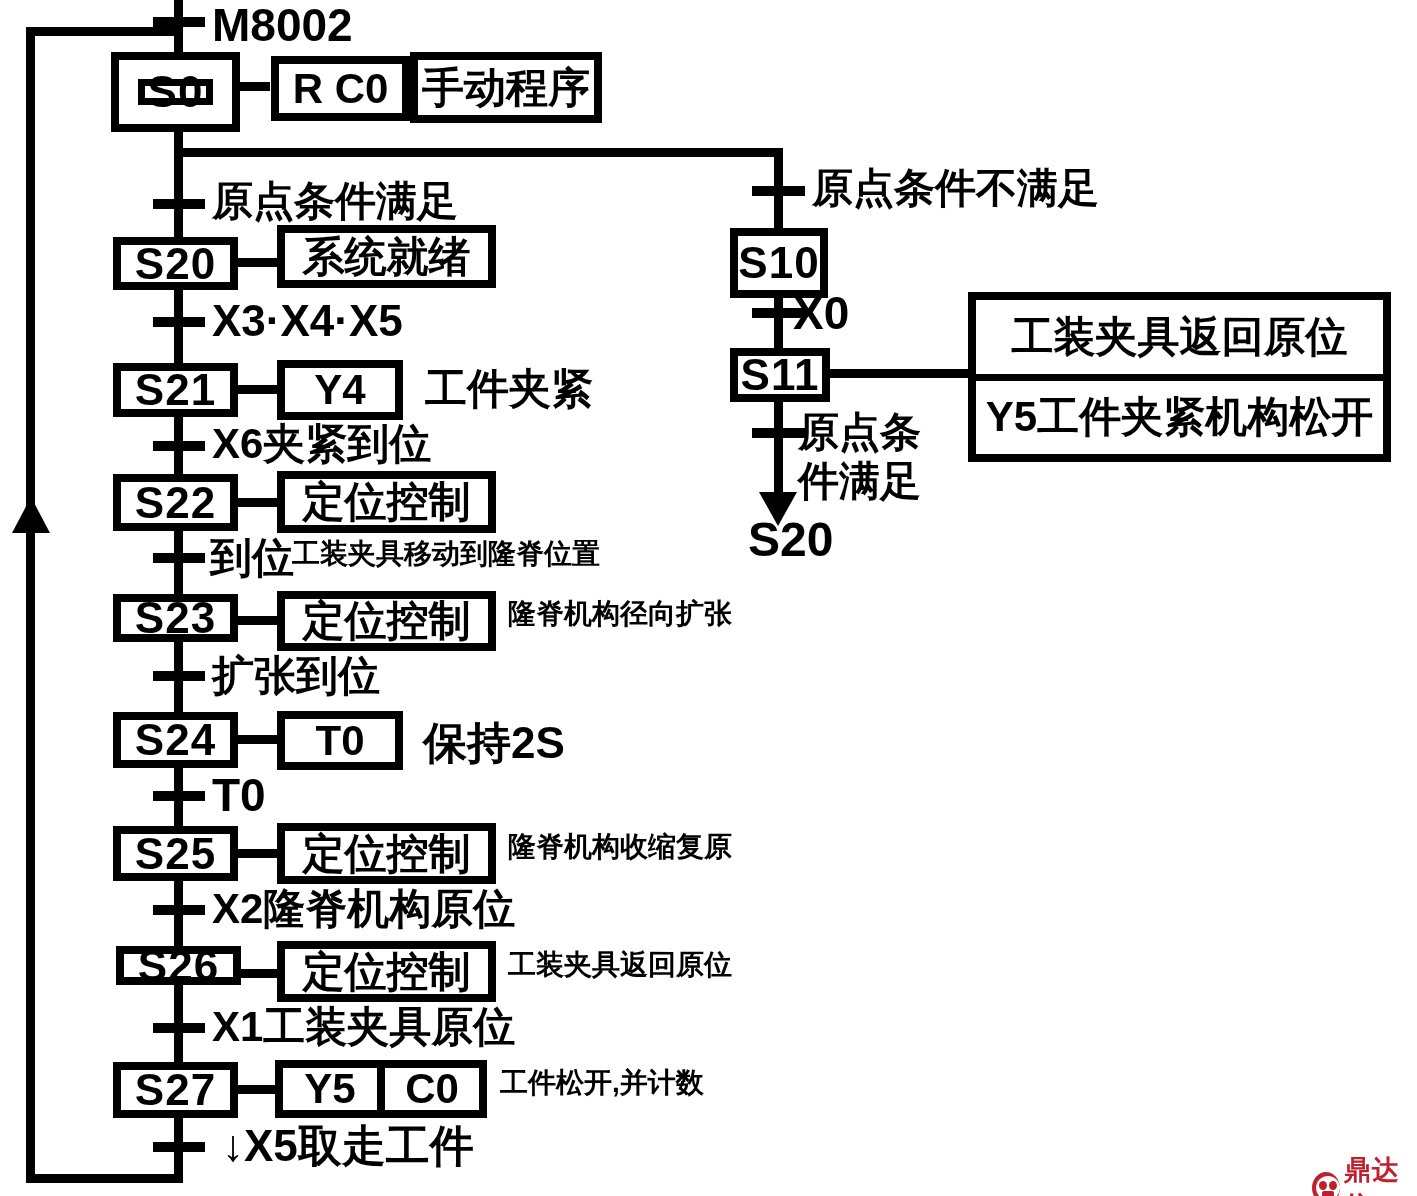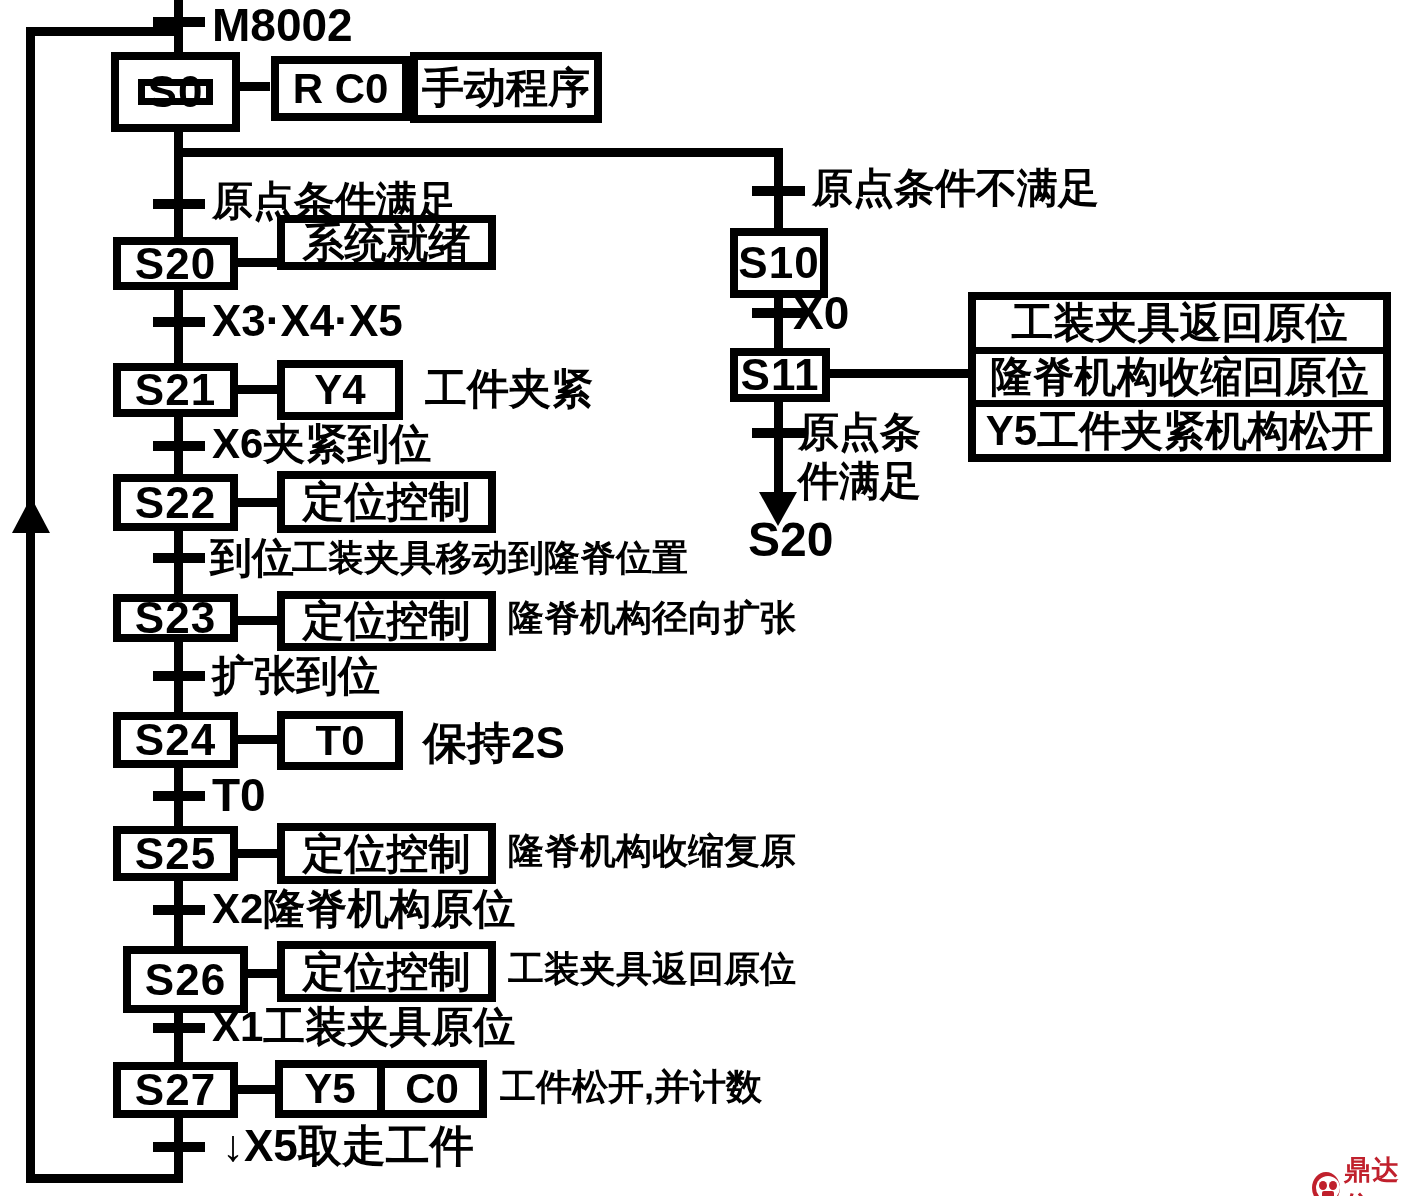--- a/index.html
+++ b/index.html
@@ -18,21 +18,21 @@
   .sbox-inner{
     flex:1;align-self:stretch;margin:19px;border:7px solid #000;
     display:flex;align-items:center;justify-content:center;
   }
   .abox{
     position:absolute;background:#fff;border:8px solid #000;box-sizing:border-box;
     display:flex;align-items:center;justify-content:center;
     font-size:42px;line-height:1;
   }
   .lbl{position:absolute;white-space:nowrap;line-height:1;}
-  .f40{font-size:36px}.f41{font-size:41px}.f42{font-size:42px}.f44{font-size:44px}
+  .f40{font-size:28px}.f41{font-size:41px}.f42{font-size:42px}.f44{font-size:44px}
   .f46{font-size:46px}.f48{font-size:48px}
   .arrow-up{position:absolute;width:0;height:0;
     border-left:19px solid transparent;border-right:19px solid transparent;
     border-bottom:36px solid #000;}
   .arrow-down{position:absolute;width:0;height:0;
     border-left:19px solid transparent;border-right:19px solid transparent;
     border-top:34px solid #000;}
   .stack{position:absolute;background:#fff;border:8px solid #000;box-sizing:border-box;
     display:flex;flex-direction:column;}
   .stack-row{flex:1;display:flex;align-items:center;justify-content:center;
@@ -107,41 +107,41 @@
   </div>
 <div class="sbox" style="left:113px;top:594px;width:125px;height:48px">
     <span>S23</span>
   </div>
 <div class="sbox" style="left:113px;top:712px;width:125px;height:56px">
     <span>S24</span>
   </div>
 <div class="sbox" style="left:113px;top:826px;width:125px;height:55px">
     <span>S25</span>
   </div>
-<div class="sbox" style="left:123px;top:946px;width:125px;height:67px">
+<div class="sbox" style="left:116px;top:946px;width:125px;height:39px">
     <span>S26</span>
   </div>
 <div class="sbox" style="left:113px;top:1062px;width:125px;height:56px">
     <span>S27</span>
   </div>
 
 <div class="sbox" style="left:730px;top:228px;width:98px;height:70px">
     <span>S10</span>
   </div>
 <div class="sbox" style="left:730px;top:348px;width:100px;height:54px">
     <span>S11</span>
   </div>
 
 <div class="abox" style="left:271px;top:56px;width:139px;height:65px">
     <span>R C0</span>
   </div>
 <div class="abox" style="left:410px;top:52px;width:192px;height:71px">
     <span>手动程序</span>
   </div>
-<div class="abox" style="left:277px;top:215px;width:219px;height:55px">
+<div class="abox" style="left:277px;top:225px;width:219px;height:63px">
     <span>系统就绪</span>
   </div>
 <div class="abox" style="left:277px;top:360px;width:126px;height:60px">
     <span>Y4</span>
   </div>
 <div class="abox" style="left:277px;top:471px;width:219px;height:62px">
     <span>定位控制</span>
   </div>
 <div class="abox" style="left:277px;top:591px;width:219px;height:60px">
     <span>定位控制</span>
@@ -160,23 +160,20 @@
       <span>Y5</span>
     </div>
   <div class="cell">
       <span>C0</span>
     </div>
 </div>
 
 <div class="stack" style="left:968px;top:292px;width:423px;height:170px">
   <div class="stack-row">
       <span>工装夹具返回原位</span>
-    </div>
-  <div class="stack-row">
-      <span>隆脊机构收缩回原位</span>
     </div>
   <div class="stack-row">
       <span>Y5工件夹紧机构松开</span>
     </div>
 </div>
 
 <div class="lbl f46" style="left:212px;top:2px">M8002</div>
 <div class="lbl f41" style="left:212px;top:181px">原点条件满足</div>
 <div class="lbl f44" style="left:212px;top:299px">X3·X4·X5</div>
 <div class="lbl f42" style="left:212px;top:423px">X6夹紧到位</div>

